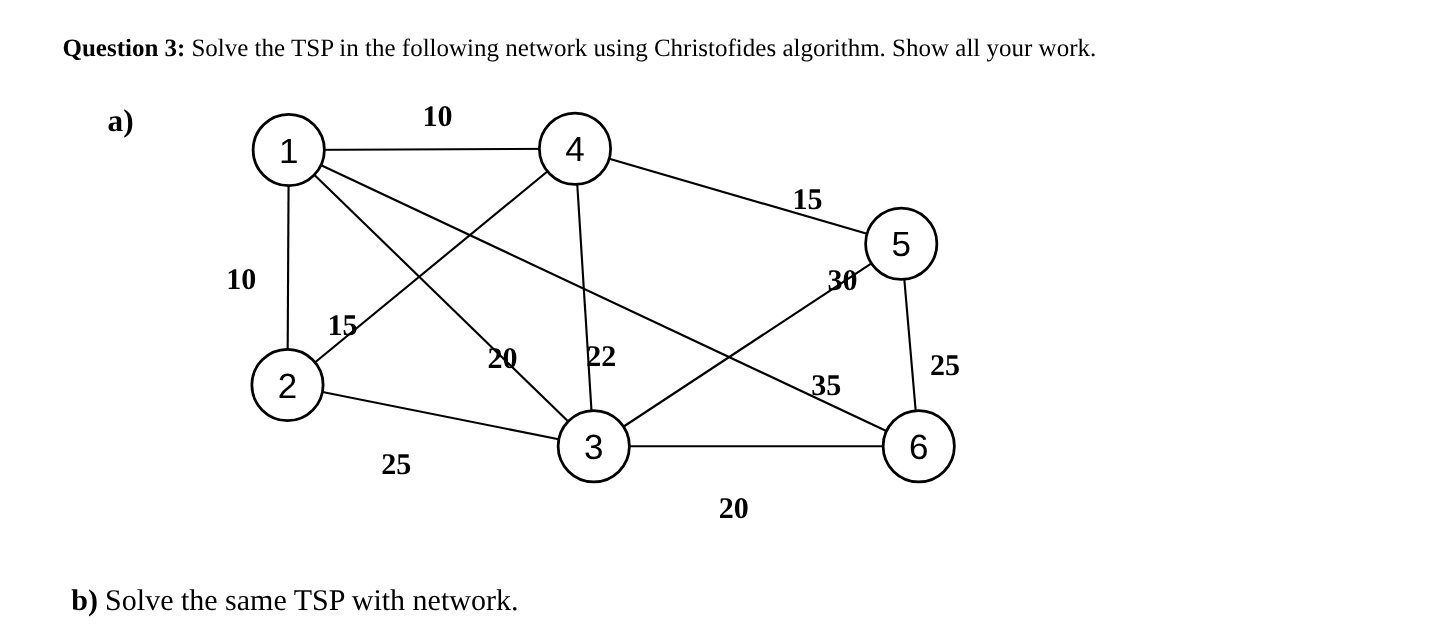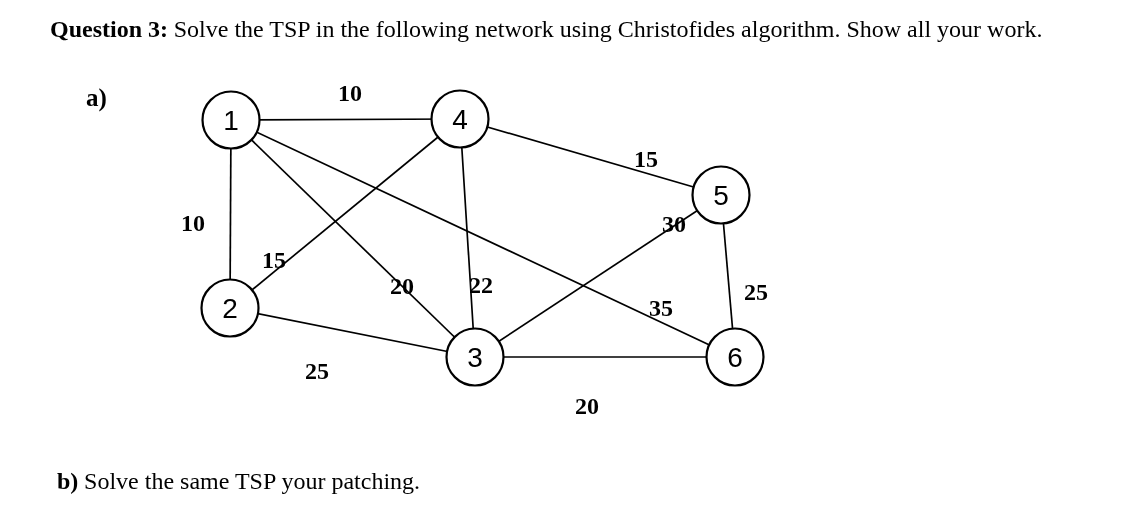--- a/index.html
+++ b/index.html
@@ -11,22 +11,22 @@
     width: 1143px;
     height: 513px;
     position: relative;
     overflow: hidden;
     font-family: "Liberation Serif", serif;
     color: #000000;
   }
   .question-title {
     position: absolute;
     left: 50px;
-    top: 16px;
-    font-size: 24px;
+    top: 28px;
+    font-size: 20px;
     white-space: nowrap;
   }
   .question-title .q-label { font-weight: bold; }
   .question-title .q-text { margin-left: 0.24em; }
   .part-a-label {
     position: absolute;
     left: 86px;
     top: 84px;
     font-size: 25px;
     font-weight: bold;
@@ -111,14 +111,14 @@
     <text x="475" y="367" class="node-label">3</text>
     <circle cx="460" cy="119" r="28.5" class="node-circle"></circle>
     <text x="460" y="129" class="node-label">4</text>
     <circle cx="721" cy="195" r="28.5" class="node-circle"></circle>
     <text x="721" y="205" class="node-label">5</text>
     <circle cx="735" cy="357" r="28.5" class="node-circle"></circle>
     <text x="735" y="367" class="node-label">6</text>
   </svg>
 
 <div class="part-b">
-  <span class="b-label">b)</span><span class="b-text">Solve the same TSP your patching.</span>
+  <span class="b-label">b)</span><span class="b-text">Solve the same TSP with network.</span>
 </div>
 
 </body></html>

